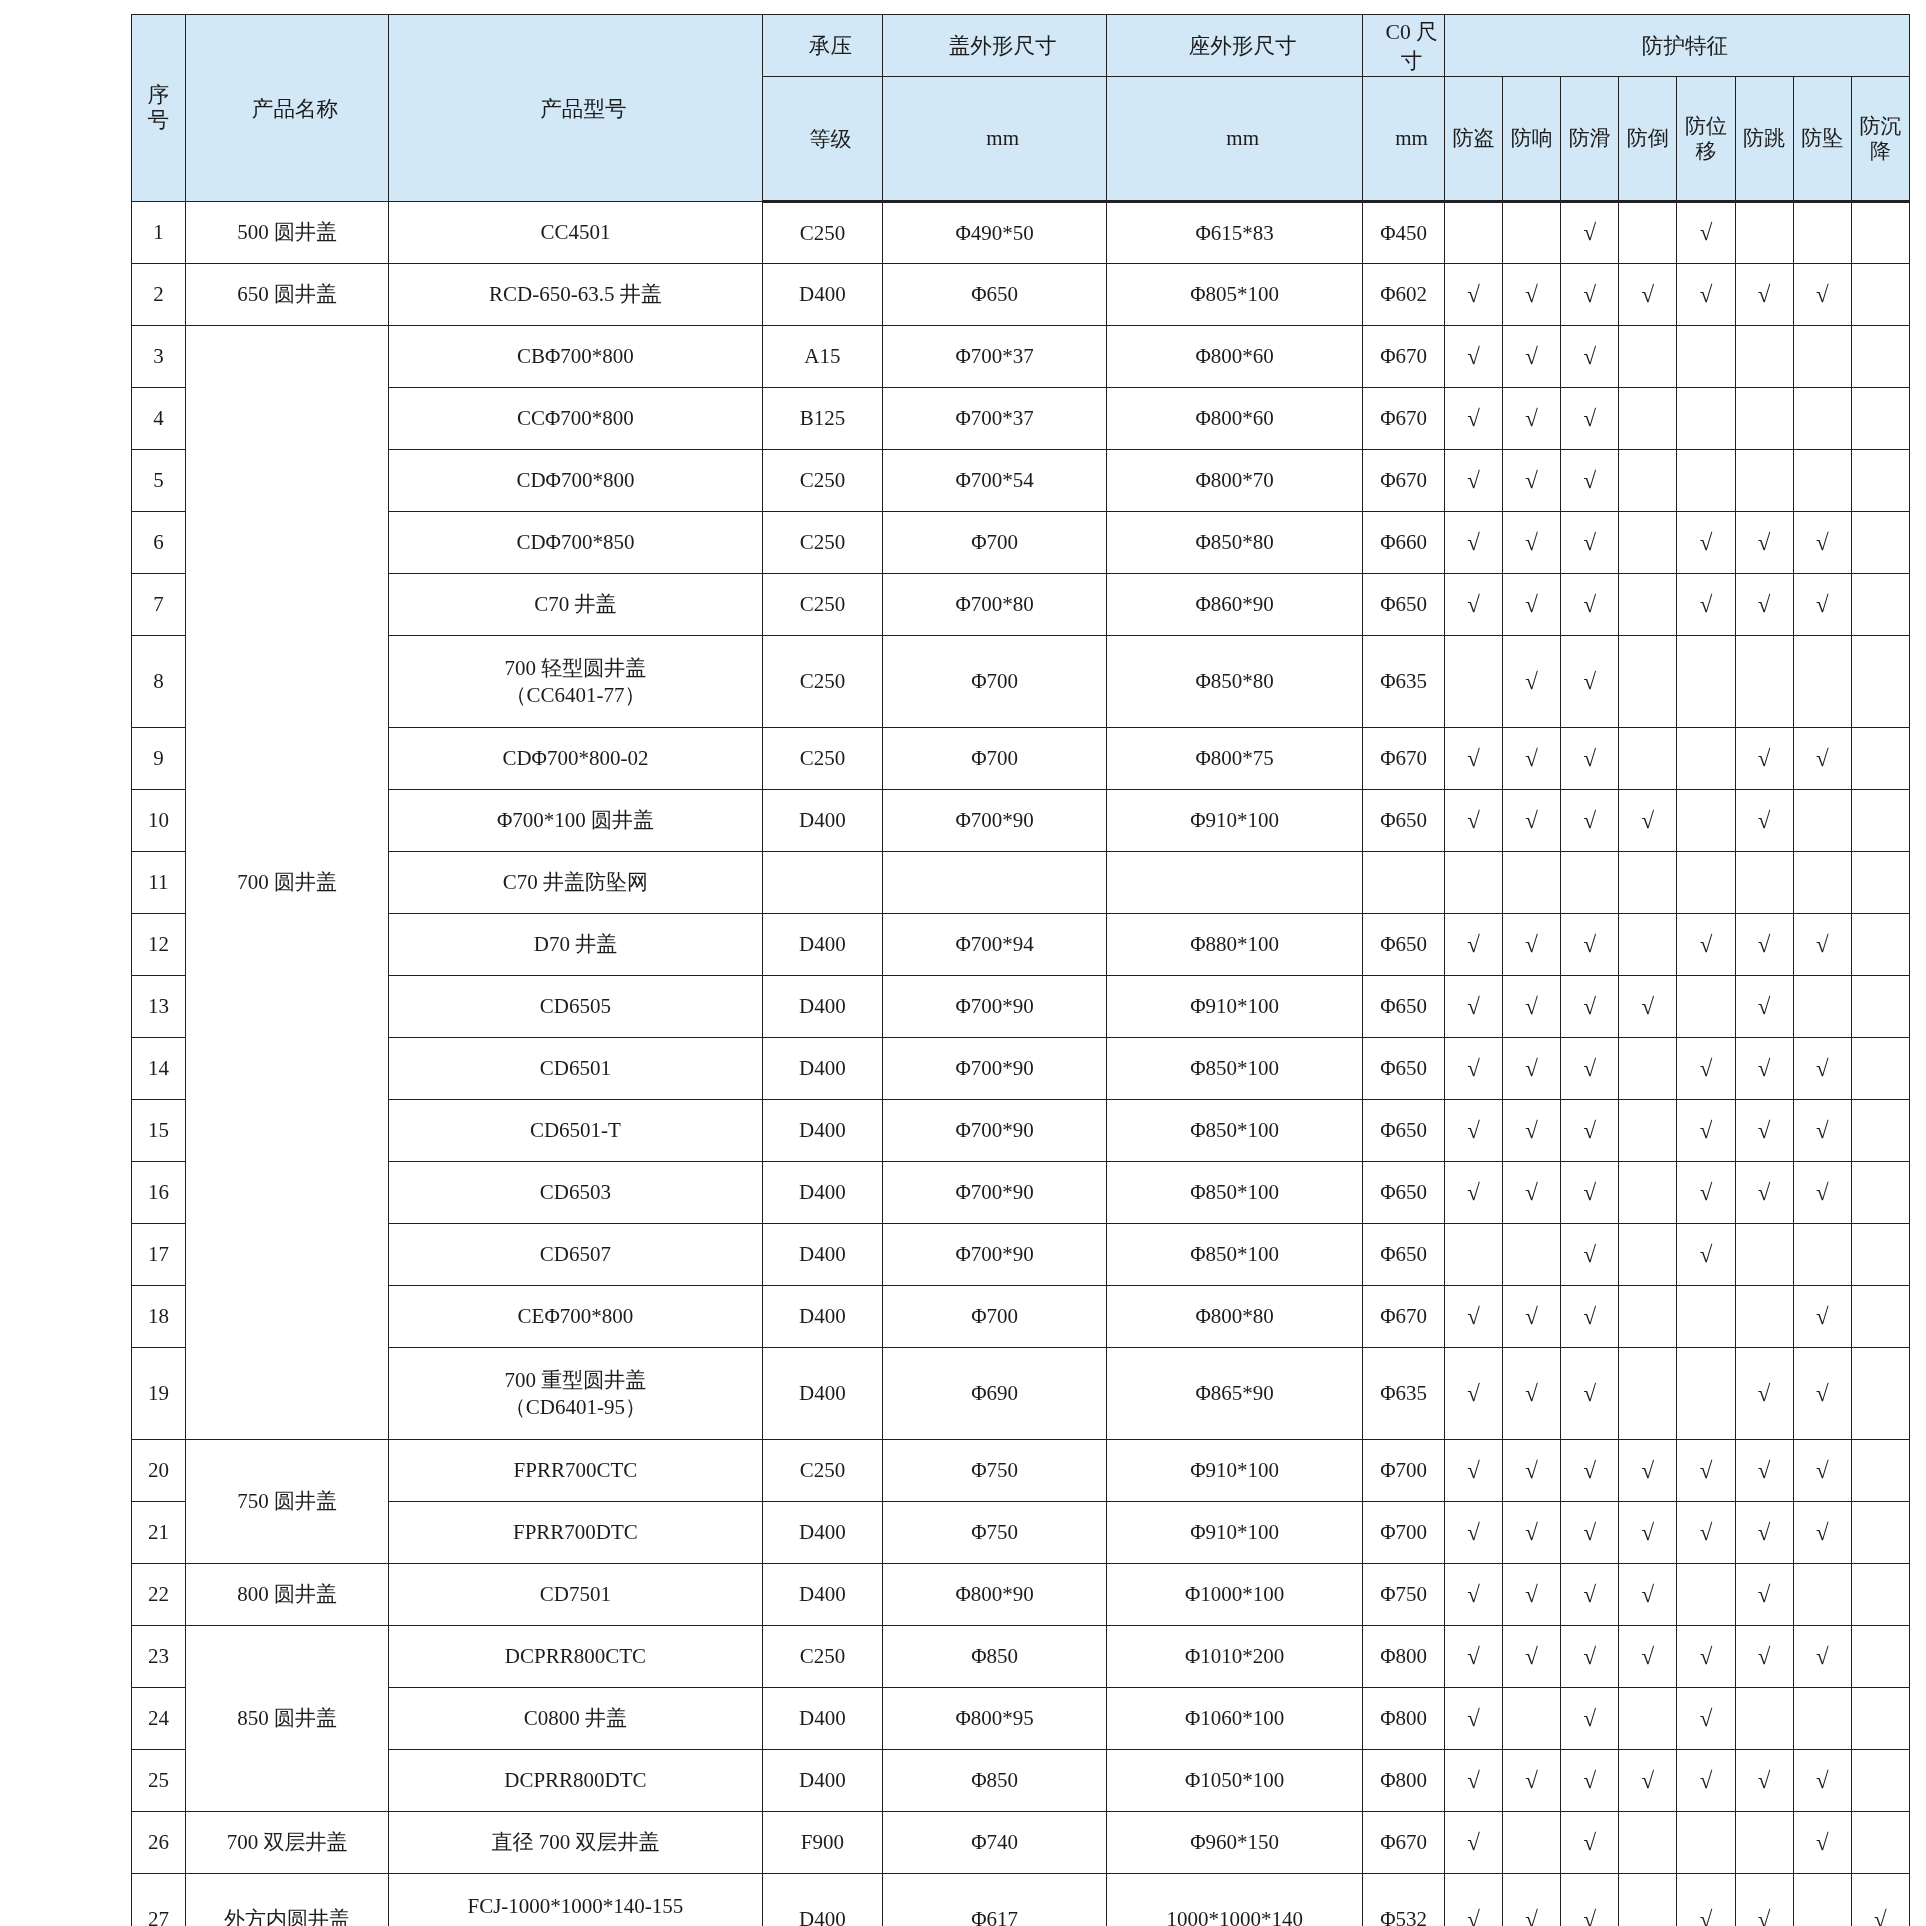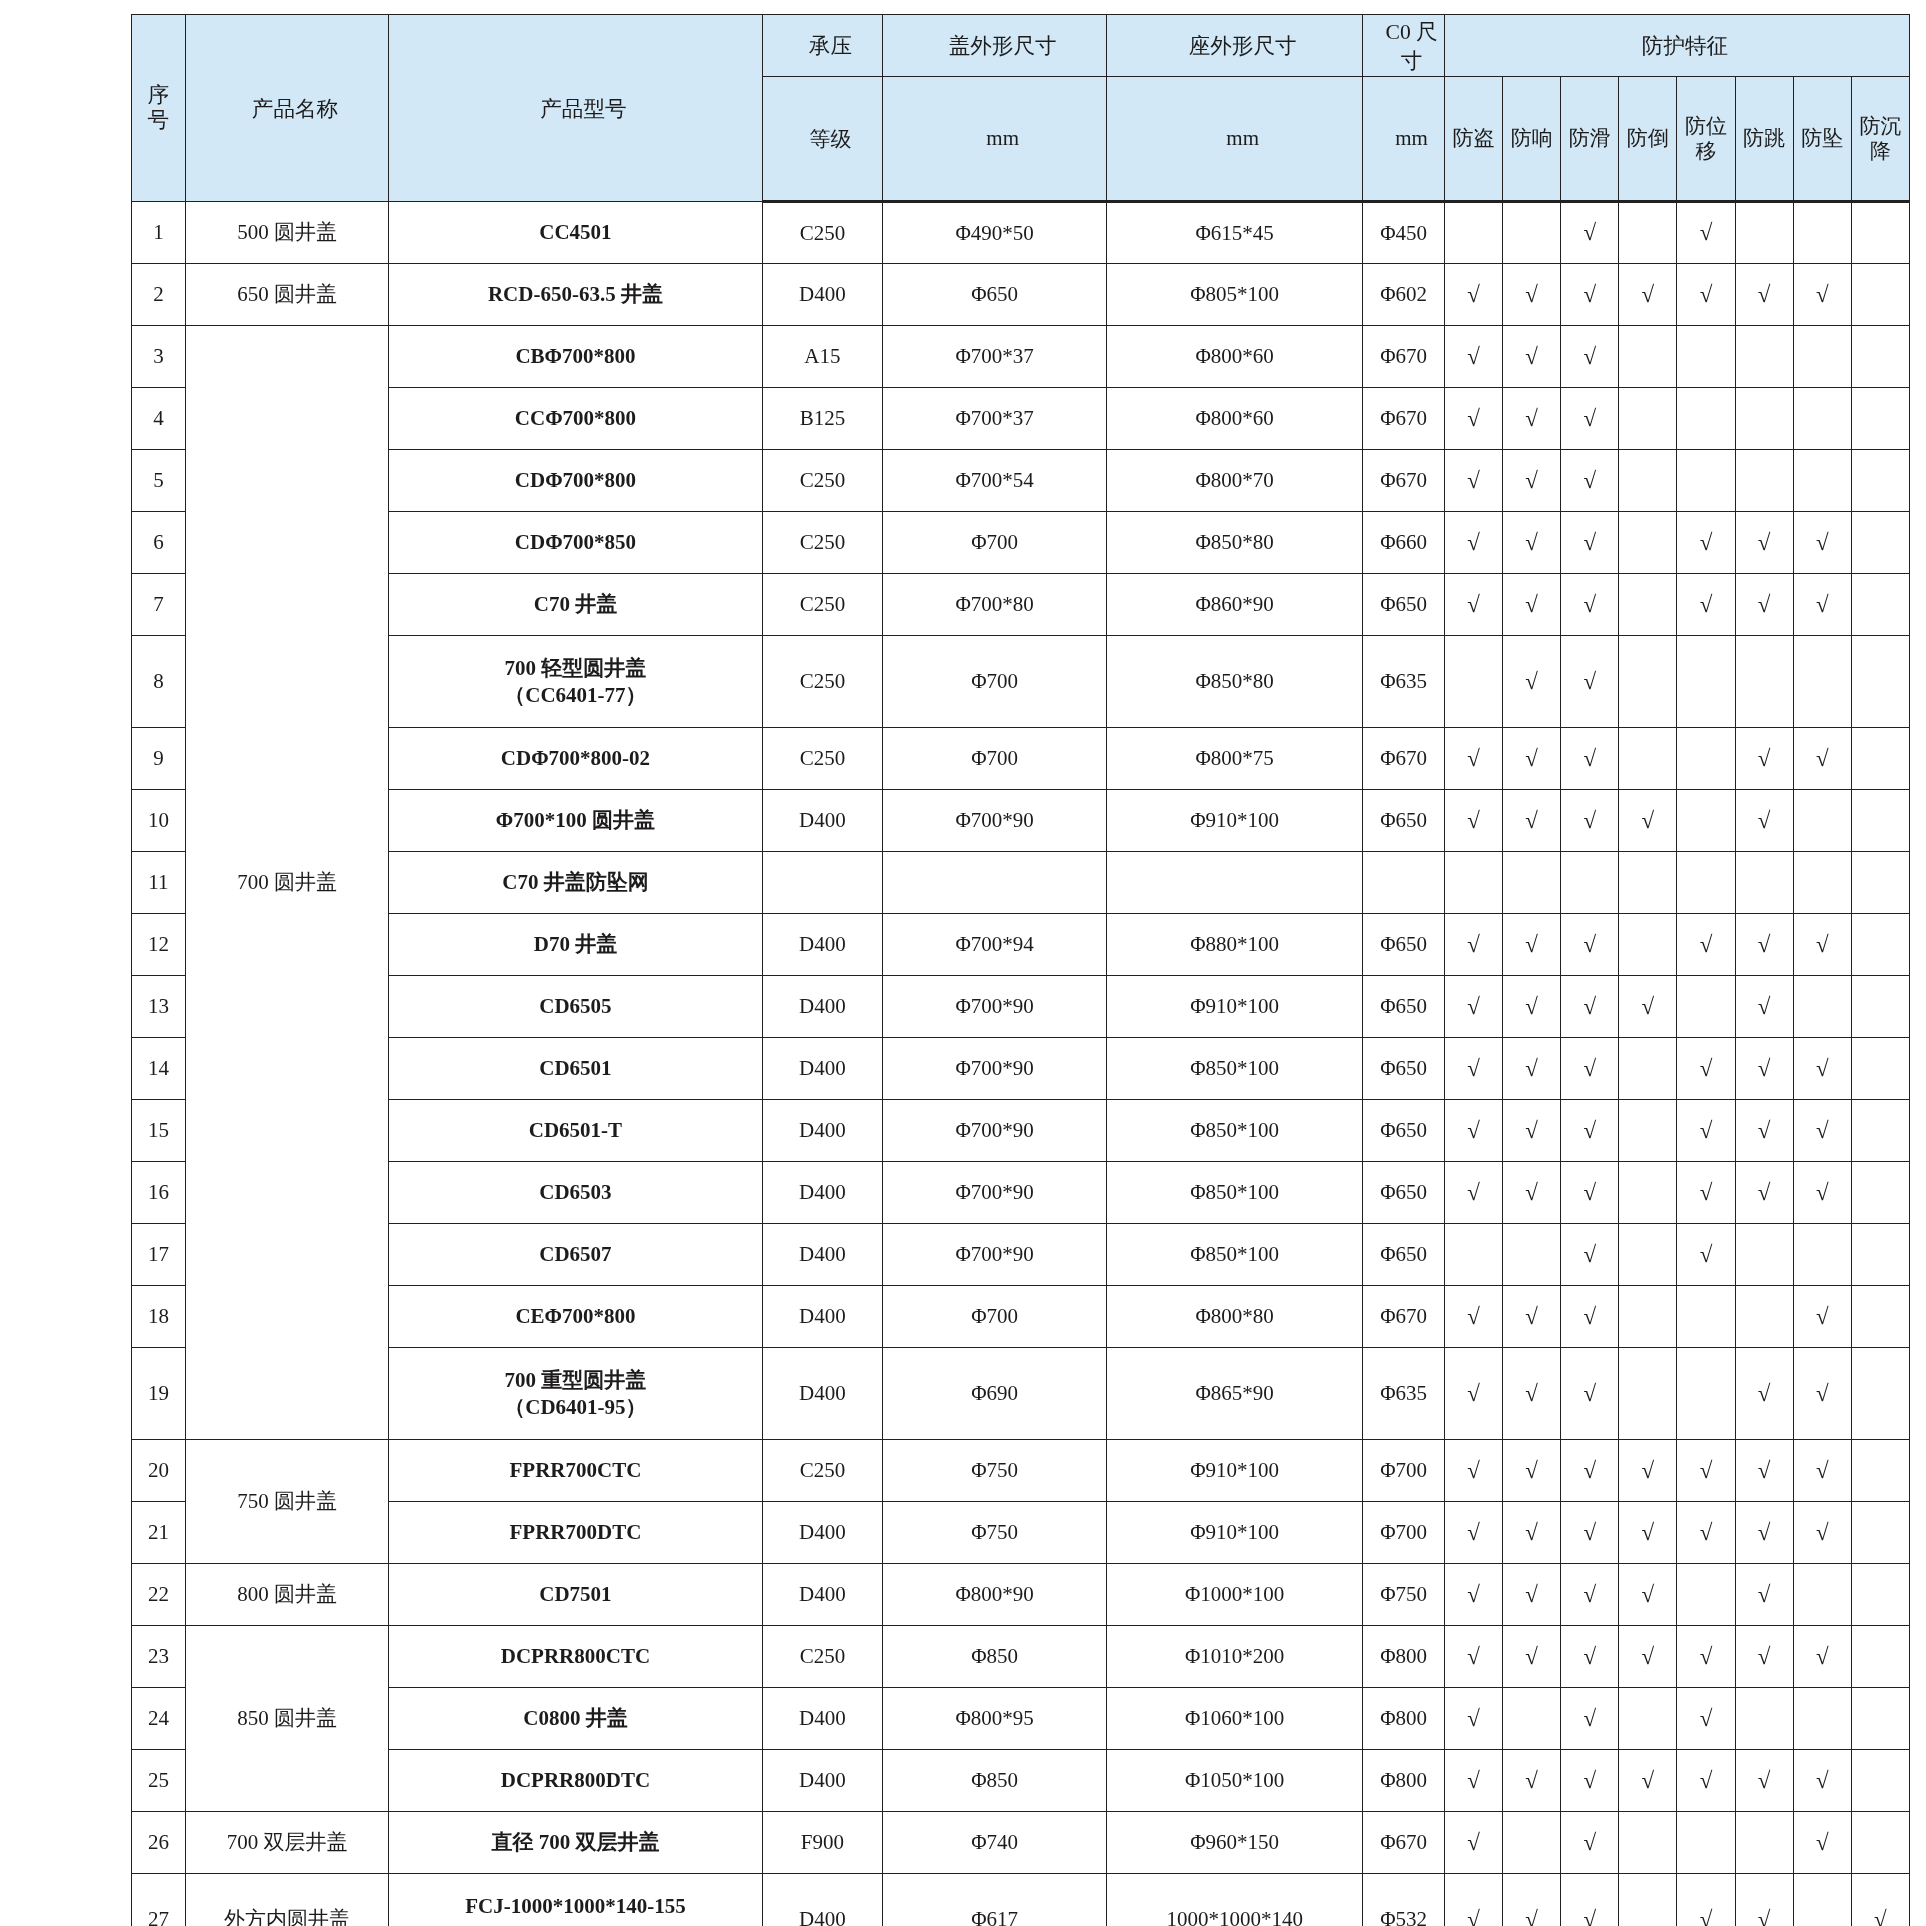--- a/index.html
+++ b/index.html
@@ -57,21 +57,20 @@
   td.c-name{
     padding:0 4.6px;
     white-space:pre-line;
     line-height:1.25;
     font-family:Liberation Serif, serif;
   }
   td.c-model{
     padding:0 3.9px;
     white-space:pre-line;
     line-height:1.25;
-    font-weight:bold;
   }
   td.c-check{
     font-size:23px;
     padding:0;
   }
 </style>
 </head>
 <body>
 
 <div class="table-wrap">
@@ -119,21 +118,21 @@
         <th class="v-stack">防沉降</th>
       </tr>
     </thead>
     <tbody>
         <tr class="">
           <td class="c-no">1</td>
           <td class="c-name">500 圆井盖</td>
           <td class="c-model">CC4501</td>
           <td class="c-load">C250</td>
           <td class="c-size">Φ490*50</td>
-          <td class="c-size">Φ615*45</td>
+          <td class="c-size">Φ615*83</td>
           <td class="c-c0">Φ450</td>
           <td class="c-check"></td>
           <td class="c-check"></td>
           <td class="c-check">√</td>
           <td class="c-check"></td>
           <td class="c-check">√</td>
           <td class="c-check"></td>
           <td class="c-check"></td>
           <td class="c-check"></td>
         </tr>

